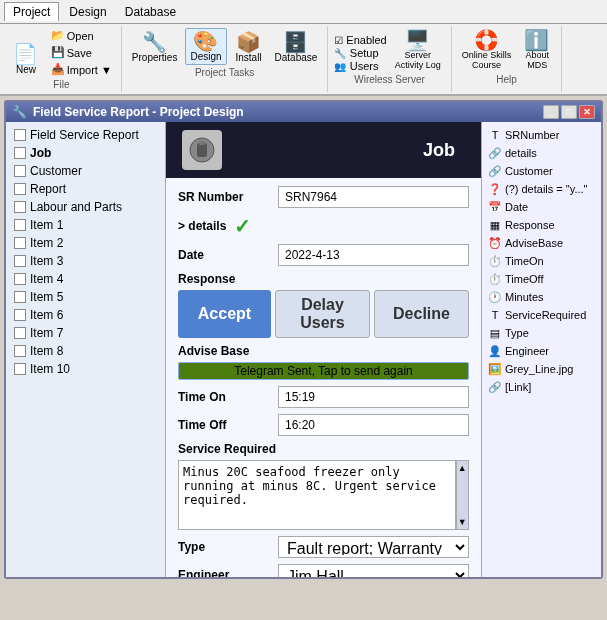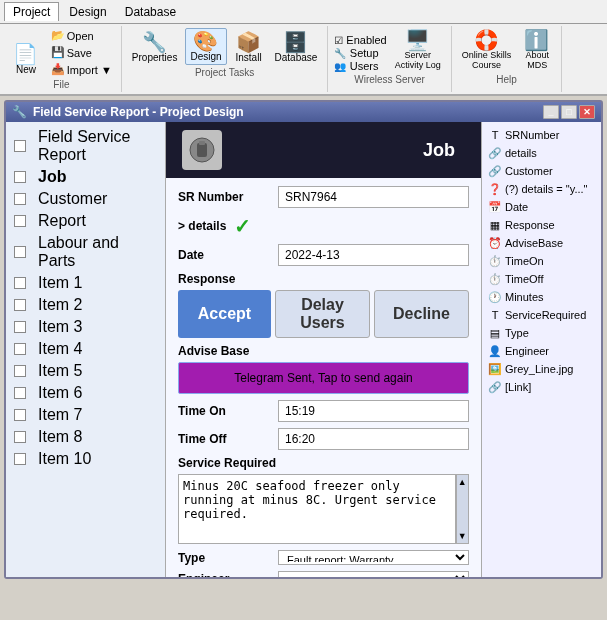--- a/index.html
+++ b/index.html
@@ -27,41 +27,41 @@
     .window-title-left { display: flex; align-items: center; gap: 6px; }
     .window-controls { display: flex; gap: 2px; }
     .win-btn { width: 16px; height: 14px; border: 1px solid #aaa; background: #e0e0e0; cursor: pointer; display: flex; align-items: center; justify-content: center; font-size: 9px; border-radius: 1px; }
     .win-btn.close { background: #e05050; color: white; }
 
     
     .inner-layout { display: flex; height: 455px; }
 
     
     .sidebar { width: 160px; background: #e8eef8; border-right: 1px solid #aaa; padding: 4px; overflow-y: auto; }
-    .sidebar-item { display: flex; align-items: center; gap: 12px; padding: 2px 4px; cursor: pointer; font-size: 16px; border-radius: 2px; }
+    .sidebar-item { display: flex; align-items: center; gap: 4px; padding: 2px 4px; cursor: pointer; font-size: 12px; border-radius: 2px; }
     .sidebar-item .cb { width: 12px; height: 12px; border: 1px solid #888; background: white; flex-shrink: 0; }
     .sidebar-item.bold { font-weight: bold; }
 
     
     .content-area { flex: 1; background: #f5f7ff; overflow-y: auto; padding: 0; }
     .job-header { background: #1a1a2e; color: white; padding: 8px 16px; font-size: 18px; font-weight: bold; display: flex; align-items: center; gap: 10px; }
     .job-icon { width: 40px; height: 40px; background: #c0c0c0; border-radius: 4px; display: flex; align-items: center; justify-content: center; font-size: 20px; }
     .form-area { padding: 8px 12px; }
     .form-row { display: flex; align-items: center; margin-bottom: 6px; }
     .form-label { width: 100px; font-weight: bold; font-size: 12px; flex-shrink: 0; }
     .form-input { flex: 1; border: 1px solid #aaa; padding: 0 6px; background: #fff; font-size: 12px; height: 22px; }
     .details-row { display: flex; align-items: center; gap: 8px; margin-bottom: 6px; }
     .check-mark { color: #22aa22; font-size: 20px; font-weight: bold; }
     .response-row { display: flex; gap: 4px; margin-bottom: 6px; }
     .response-btn { flex: 1; padding: 5px 4px; border: none; cursor: pointer; font-size: 16px; font-weight: bold; border-radius: 3px; text-align: center; }
     .response-btn.active { background: #5080d0; color: white; }
     .response-btn.normal { background: #d8e0f0; color: #333; border: 1px solid #aaa; }
-    .advise-box { background: #a21caf; border: 1px solid #88aaee; padding: 8px; text-align: center; margin-bottom: 6px; font-size: 12px; border-radius: 2px; cursor: pointer; }
+    .advise-box { background: #4d7c0f; border: 1px solid #88aaee; padding: 1px; text-align: center; margin-bottom: 6px; font-size: 12px; border-radius: 2px; cursor: pointer; }
     .service-textarea { width: 100%; height: 70px; border: 1px solid #aaa; padding: 4px; font-size: 12px; resize: none; background: white; }
-    .form-select { flex: 1; border: 1px solid #aaa; padding: 2px 4px; font-size: 11px; height: 15px; background: white; }
+    .form-select { flex: 1; border: 1px solid #aaa; padding: 2px 4px; font-size: 16px; height: 22px; background: white; }
     .scrollbar-hint { width: 14px; background: #d0d8e8; border: 1px solid #aaa; display: flex; flex-direction: column; align-items: center; padding: 2px 0; }
 
     
     .right-panel { width: 120px; background: #f0f0ff; border-left: 1px solid #aaa; padding: 4px; overflow-y: auto; }
     .right-item { display: flex; align-items: center; gap: 3px; padding: 2px 2px; font-size: 11px; cursor: pointer; }
     .right-icon { width: 14px; height: 14px; flex-shrink: 0; display: flex; align-items: center; justify-content: center; font-size: 11px; }
   </style>
 </head>
 <body>
 

